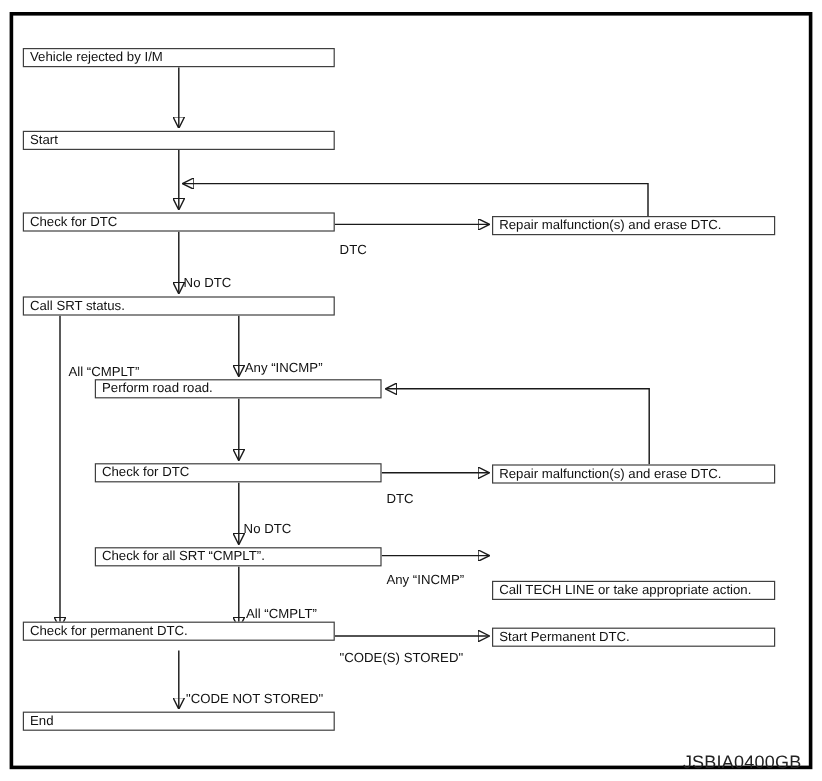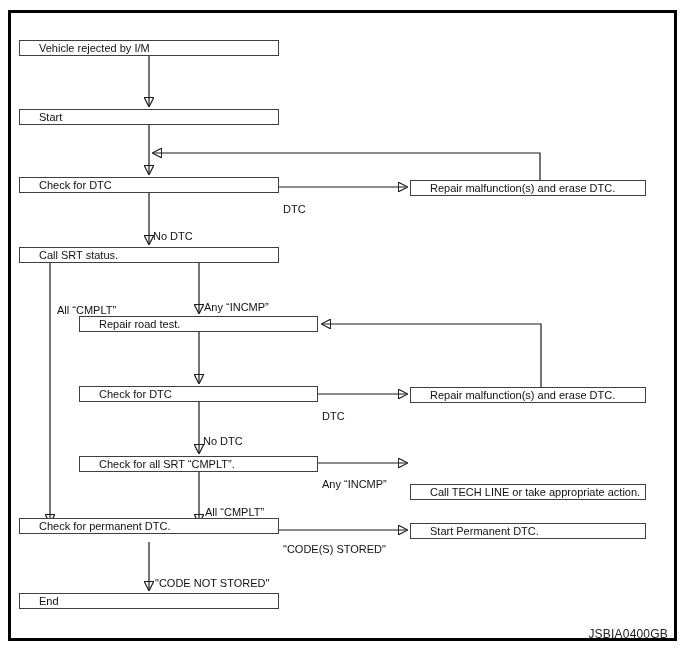--- a/index.html
+++ b/index.html
@@ -28,21 +28,21 @@
     position: absolute;
     box-sizing: border-box;
     height: 16px;
     background: #ffffff;
     border: 1.5px solid #3f3f3f;
     color: #111111;
     font-size: 11px;
     line-height: 12px;
     display: flex;
     align-items: center;
-    padding-left: 19px;
+    padding-left: 5px;
     white-space: nowrap;
     z-index: 2;
   }
   .col-left  { left: 19px;  width: 260px; }
   .col-mid   { left: 79px;  width: 239px; }
   .col-right { left: 410px; width: 236px; }
   .elabel {
     position: absolute;
     color: #111111;
     font-size: 11px;
@@ -60,21 +60,21 @@
   }
   #connectors path {
     fill: none;
     stroke: #1a1a1a;
     stroke-width: 1.2;
   }
   #figure-code {
     position: absolute;
     right: 17px;
     top: 627px;
-    font-size: 12px;
+    font-size: 15px;
     color: #222222;
     letter-spacing: 0.2px;
     text-align: center;
   }
 </style>
 </head>
 <body>
 
 <div id="page">
   <div id="frame"></div>
@@ -100,21 +100,21 @@
     <path d="M199,472 L199,523" marker-end="url(#arr)"></path>
     <path d="M279,530 L407,530" marker-end="url(#arr)"></path>
     <path d="M149,542 L149,590" marker-end="url(#arr)"></path>
   </svg>
 
   <div class="node col-left" style="top:40px">Vehicle rejected by I/M</div>
   <div class="node col-left" style="top:109px">Start</div>
   <div class="node col-left" style="top:177px">Check for DTC</div>
   <div class="node col-right" style="top:180px">Repair malfunction(s) and erase DTC.</div>
   <div class="node col-left" style="top:247px">Call SRT status.</div>
-  <div class="node col-mid" style="top:316px">Repair road test.</div>
+  <div class="node col-mid" style="top:316px">Perform road road.</div>
   <div class="node col-mid" style="top:386px">Check for DTC</div>
   <div class="node col-right" style="top:387px">Repair malfunction(s) and erase DTC.</div>
   <div class="node col-mid" style="top:456px">Check for all SRT “CMPLT”.</div>
   <div class="node col-right" style="top:484px">Call TECH LINE or take appropriate action.</div>
   <div class="node col-left" style="top:518px">Check for permanent DTC.</div>
   <div class="node col-right" style="top:523px">Start Permanent DTC.</div>
   <div class="node col-left" style="top:593px">End</div>
 
   <div class="elabel" style="left:283px;top:171px">DTC</div>
   <div class="elabel" style="left:153px;top:198px">No DTC</div>

